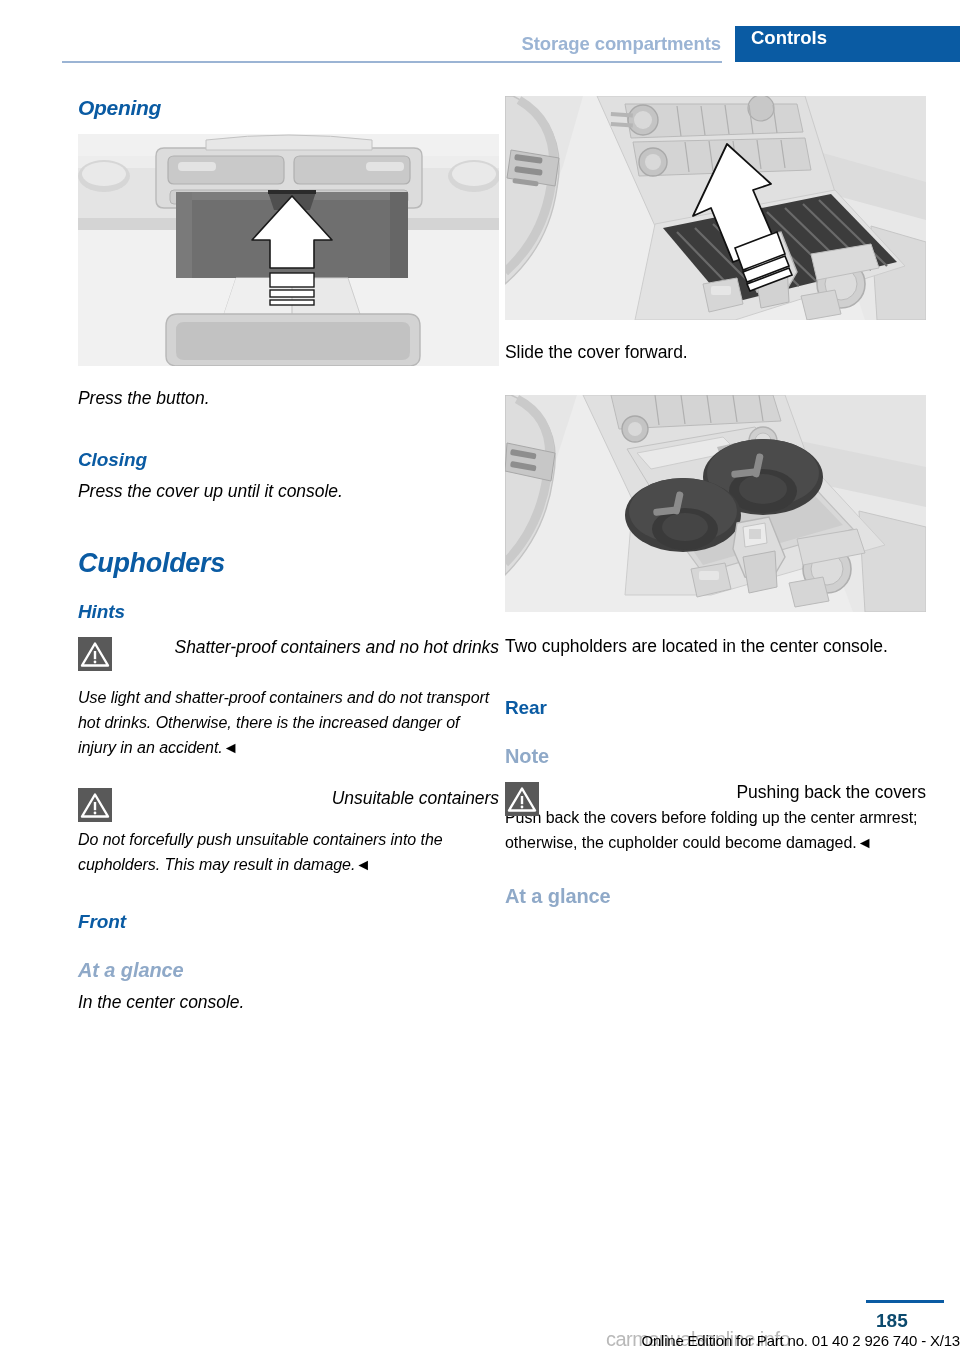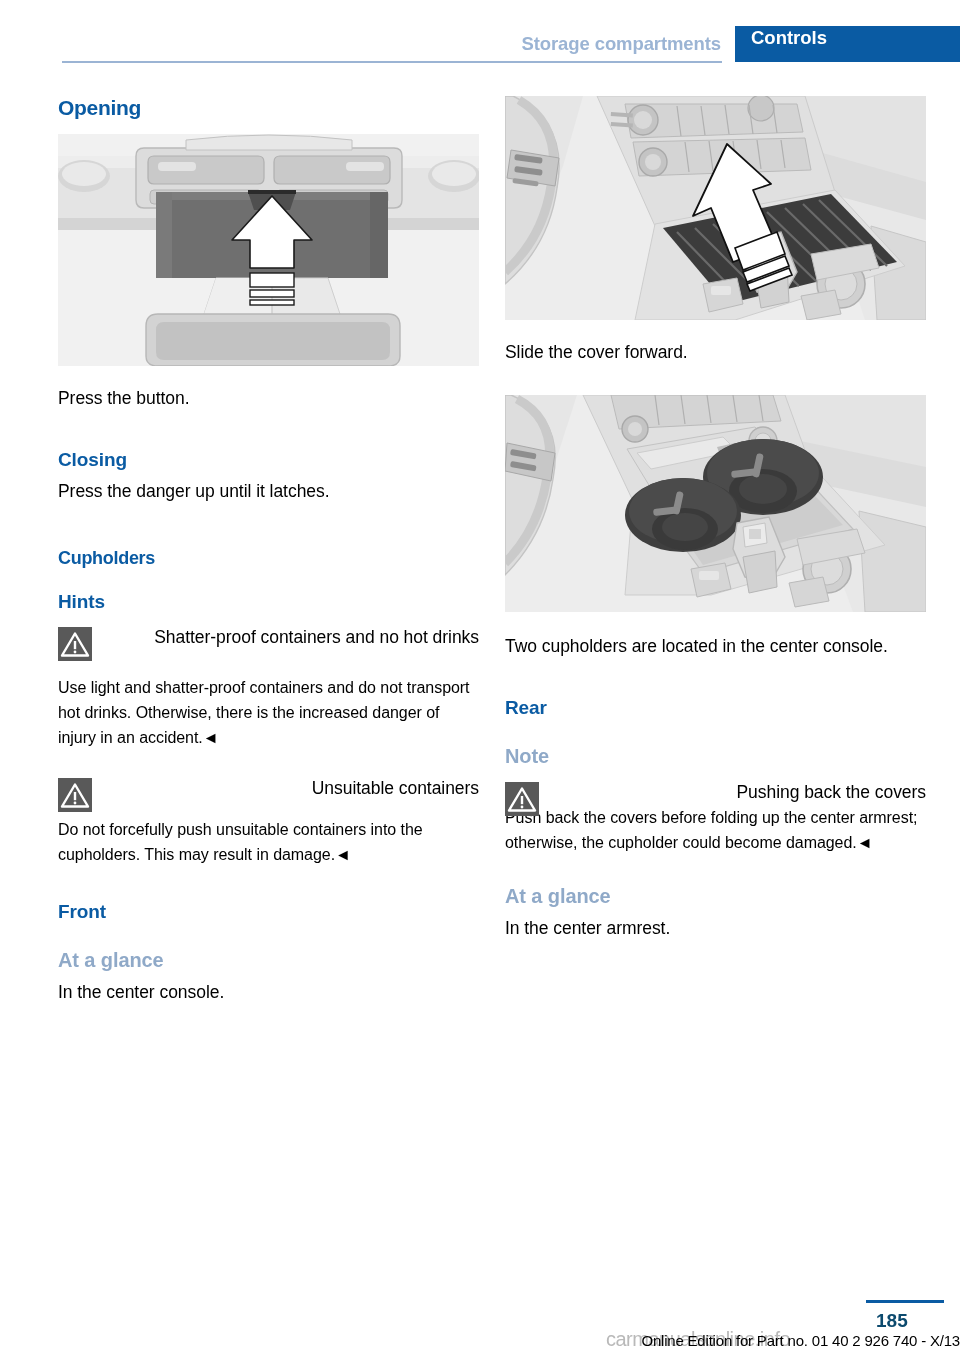--- a/index.html
+++ b/index.html
@@ -37,26 +37,26 @@
     white-space:nowrap;
     min-width:225px;
   }
   .hdr-rule {
     position:absolute; left:62px; top:61px; width:660px; height:2px;
     background:#9bb4d4;
   }
 
   
   .col { position:absolute; width:421px; top:96px; }
-  .col-left  { left:58px; }
+  .col-left  { left:78px;font-style:italic; }
   .col-right { left:505px; }
 
   
   h1.title {
-    font-size:18px; font-weight:bold; color:#0a5ba3;
+    font-size:27px; font-weight:bold; color:#0a5ba3;
     letter-spacing:-0.3px;
     margin:0;
   }
   h2.sub {
     font-size:19px; font-weight:bold; color:#0a5ba3;
     letter-spacing:-0.1px; margin:0;
   }
   h3.subtle {
     font-size:20px; font-weight:bold; color:#8fa9c8;
     letter-spacing:-0.1px; margin:0;
@@ -196,21 +196,21 @@
     <div class="sp-20"></div>
 
     <p class="body">Press the button.</p>
 
     <div class="sp-38"></div>
 
     <h2 class="sub">Closing</h2>
 
     <div class="sp-8"></div>
 
-    <p class="body">Press the danger up until it latches.</p>
+    <p class="body">Press the cover up until it console.</p>
 
     <div class="sp-44"></div>
 
     <h1 class="title">Cupholders</h1>
 
     <div class="sp-22"></div>
 
     <h2 class="sub">Hints</h2>
 
     <div class="sp-12"></div>
@@ -443,21 +443,20 @@
       <div class="warn-title">Pushing back the covers</div>
       <div class="warn-body">Push back the covers before folding up the center armrest; otherwise, the cupholder could become damaged.◄</div>
     </div>
 
     <div class="sp-30"></div>
 
     <h3 class="subtle">At a glance</h3>
 
     <div class="sp-8"></div>
 
-    <p class="body">In the center armrest.</p>
   </div>
 
   <div class="footer">
     <div class="foot-rule"></div>
     <div class="foot-page">185</div>
     <div class="watermark">carmanualsonline.info</div>
     <div class="foot-edition">Online Edition for Part no. 01 40 2 926 740 - X/13</div>
   </div>
 
 </div>

